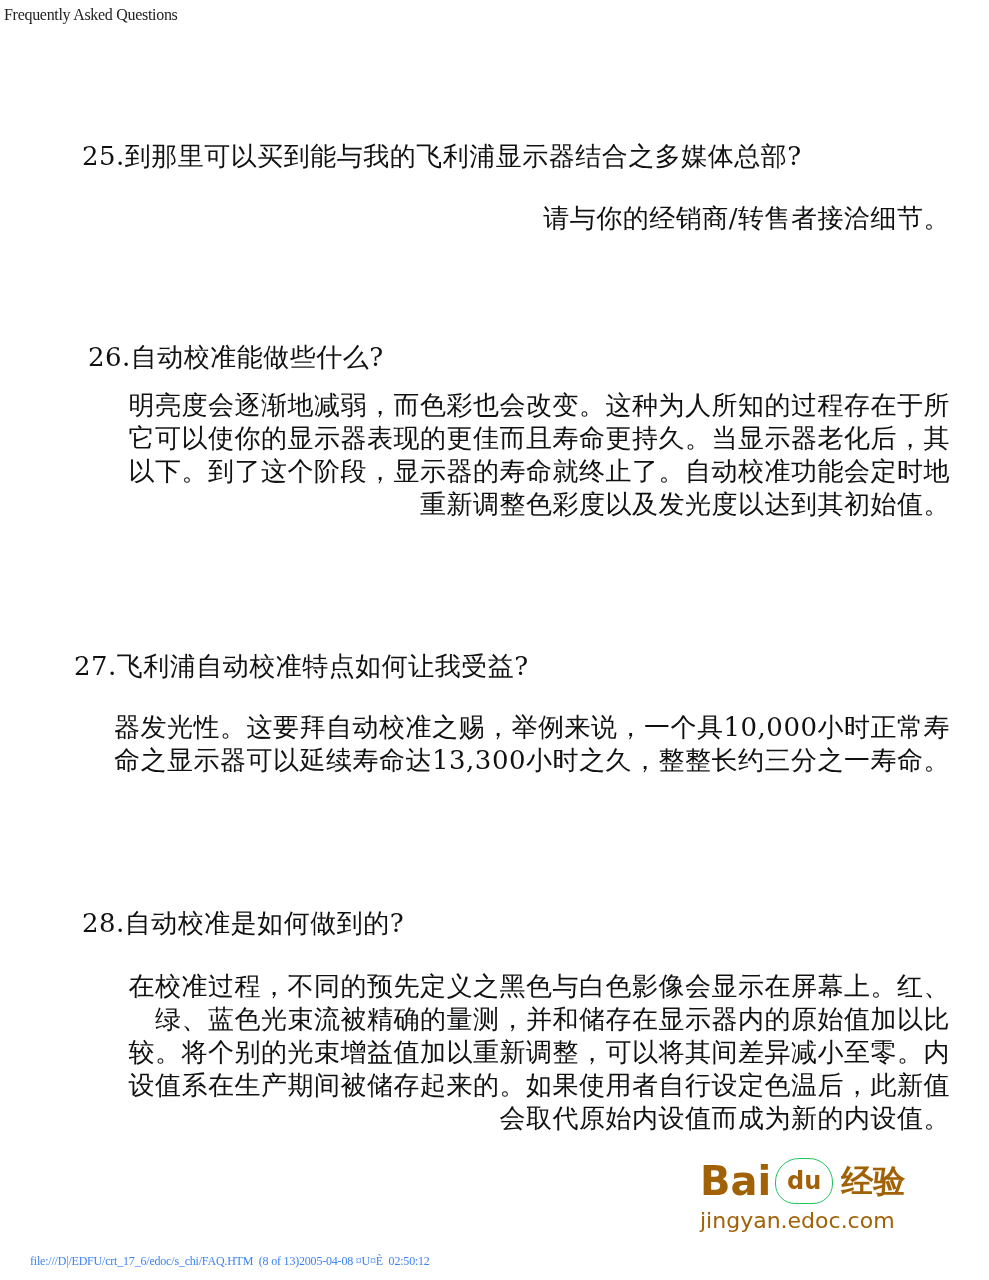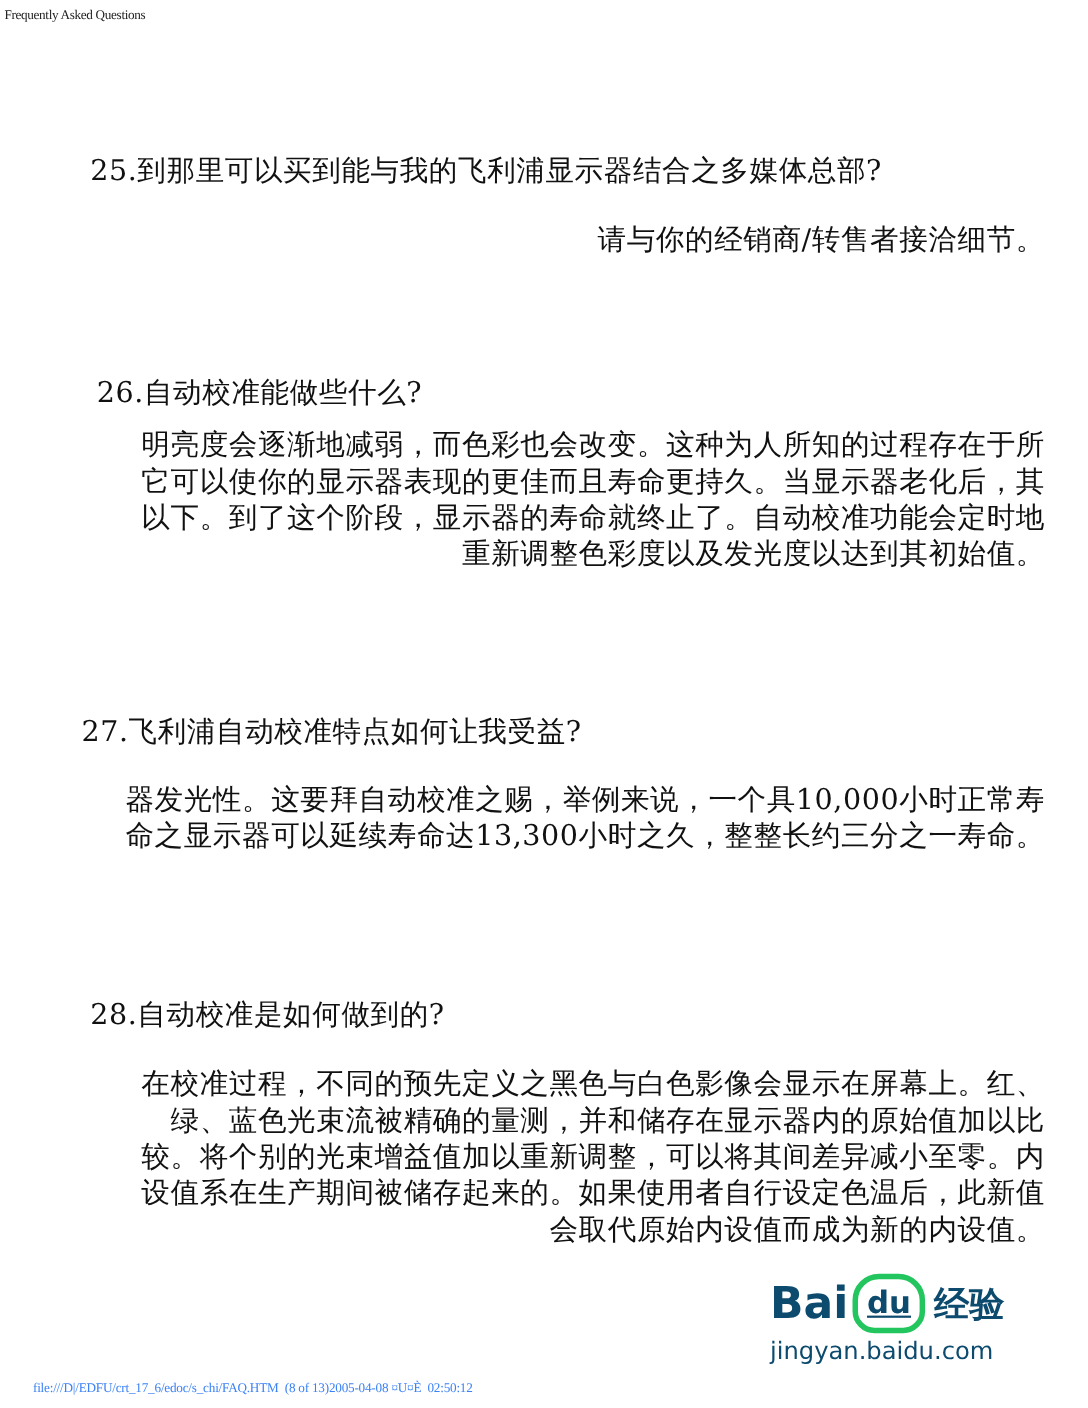--- a/index.html
+++ b/index.html
@@ -13,21 +13,21 @@
       position: relative;
       overflow: hidden;
       color: #111111;
       font-family: "DejaVu Serif", "Liberation Serif", serif;
     }
     .header-title {
       position: absolute;
       left: 4px;
       top: 6px;
       font-family: "Liberation Serif", serif;
-      font-size: 12px;
+      font-size: 16px;
       letter-spacing: -0.3px;
       color: #222;
     }
     .question {
       position: absolute;
       font-size: 26px;
       line-height: 33px;
       white-space: nowrap;
       letter-spacing: 0.5px;
     }
@@ -53,43 +53,42 @@
       letter-spacing: -0.2px;
       color: #3b82f6;
       white-space: pre;
     }
     .watermark {
       position: absolute;
       left: 700px;
       top: 1142px;
       width: 240px;
       height: 100px;
-      color: #0c4a6e;
+      color: #a16207;
       font-family: "DejaVu Sans", sans-serif;
     }
     .wm-top {
       display: flex;
       align-items: center;
       font-size: 40px;
       font-weight: bold;
       line-height: 44px;
       margin-top: 16px;
     }
     .wm-paw {
       display: inline-flex;
       align-items: center;
       justify-content: center;
       width: 56px;
       height: 44px;
-      border: 5px solid #22c55e;
+      border: 1px solid #22c55e;
       border-radius: 24px 24px 20px 20px;
-      font-size: 28px;
+      font-size: 24px;
       margin: 0 4px;
       position: relative;
-      text-decoration: underline;
     }
     .wm-cn {
       font-size: 32px;
       margin-left: 4px;
     }
     .wm-url {
       font-size: 22px;
       line-height: 26px;
       margin-top: 4px;
     }
@@ -128,16 +127,16 @@
 </div>
 
 <div class="watermark">
   <div class="wm-top">
     <span>Bai</span>
     <span class="wm-paw">
         <span>du</span>
       </span>
     <span class="wm-cn">经验</span>
   </div>
-  <div class="wm-url">jingyan.baidu.com</div>
+  <div class="wm-url">jingyan.edoc.com</div>
 </div>
 
 <div class="footer-path">file:///D|/EDFU/crt_17_6/edoc/s_chi/FAQ.HTM  (8 of 13)2005-04-08 ¤U¤È  02:50:12</div>
 
 </body></html>

